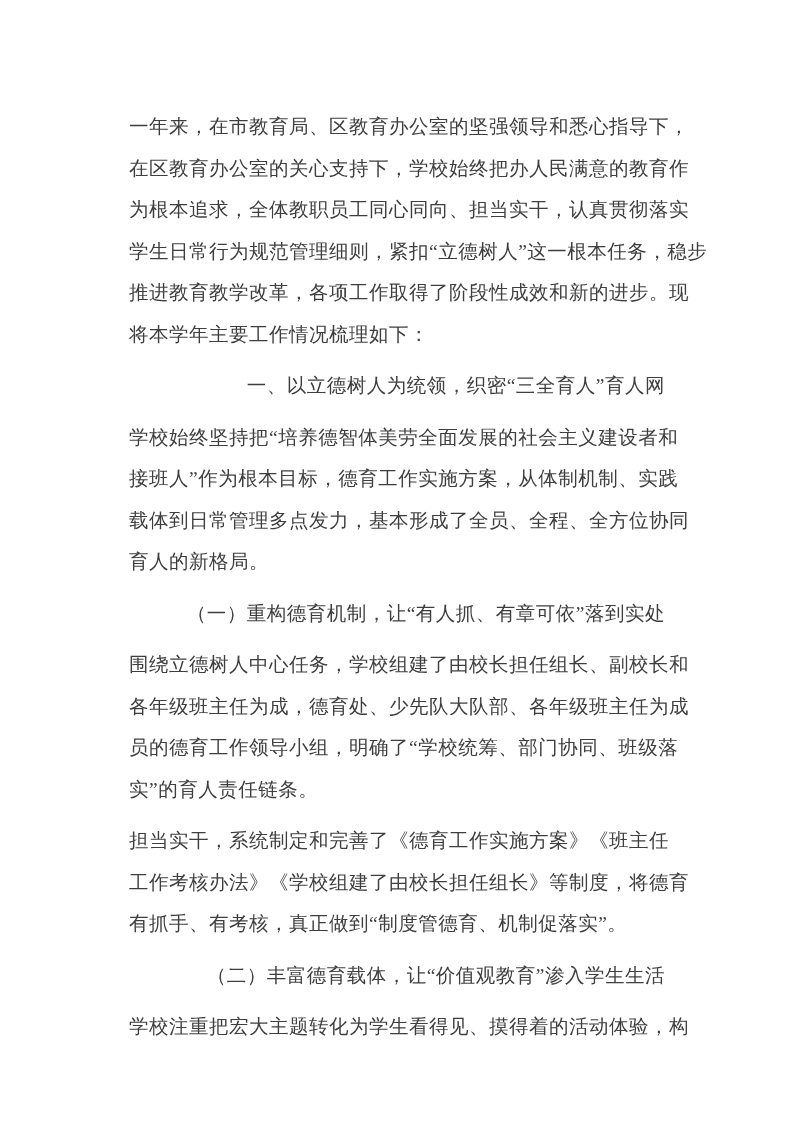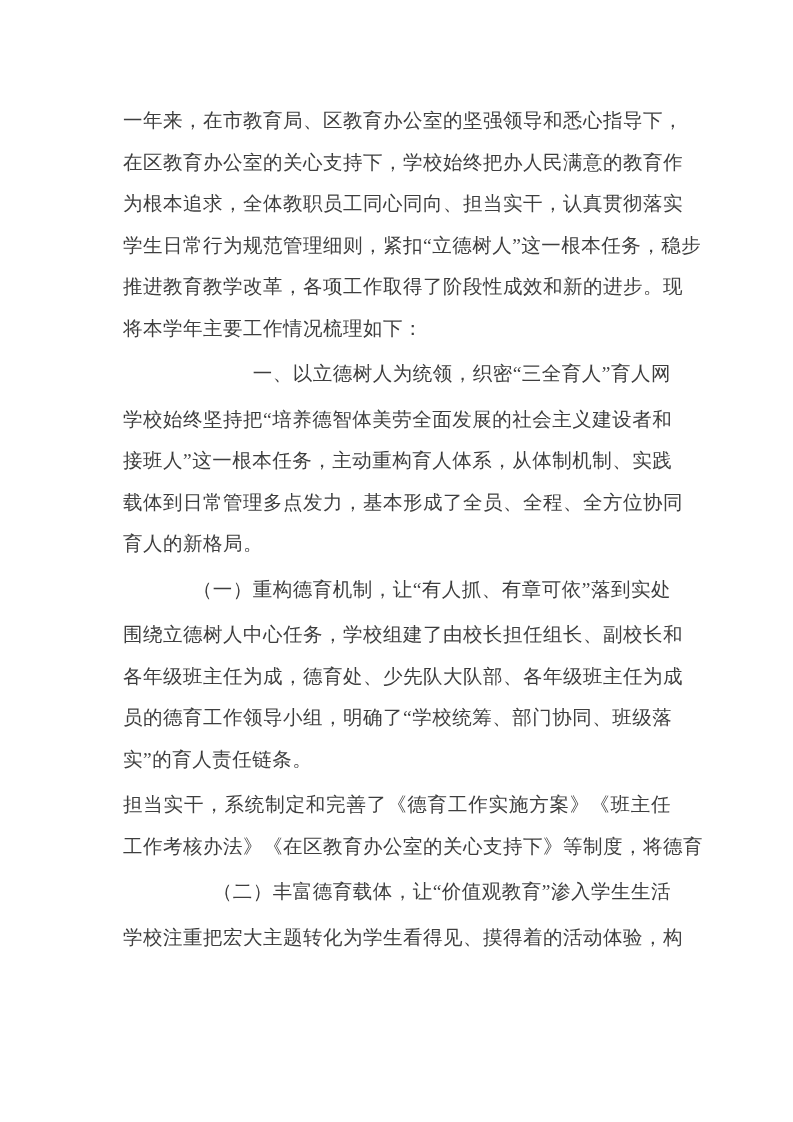--- a/index.html
+++ b/index.html
@@ -28,21 +28,21 @@
     height: 41.5px;
     line-height: 41.5px;
     letter-spacing: 0.5px;
     white-space: nowrap;
     overflow: visible;
   }
   .line.fill {
     text-align: justify;
     text-align-last: justify;
   }
-  .block { margin: 4px; padding: 0; }
+  .block { margin: 10px; padding: 0; }
   .block.heading-level-1 .line,
   .block.heading-level-2 .line {
     font-weight: 400;
     text-align: right;
   }
 </style>
 </head>
 <body>
 
 <div class="page">
@@ -53,36 +53,37 @@
         <div class="line fill">为根本追求，全体教职员工同心同向、担当实干，认真贯彻落实</div>
         <div class="line fill">学生日常行为规范管理细则，紧扣“立德树人”这一根本任务，稳步</div>
         <div class="line fill">推进教育教学改革，各项工作取得了阶段性成效和新的进步。现</div>
         <div class="line">将本学年主要工作情况梳理如下：</div>
       </div>
       <div class="block heading-level-1">
         <div class="line">一、以立德树人为统领，织密“三全育人”育人网</div>
       </div>
       <div class="block paragraph">
         <div class="line fill">学校始终坚持把“培养德智体美劳全面发展的社会主义建设者和</div>
-        <div class="line fill">接班人”这一根本任务，主动重构育人体系，从体制机制、实践</div>
+        <div class="line fill">接班人”作为根本目标，德育工作实施方案，从体制机制、实践</div>
         <div class="line fill">载体到日常管理多点发力，基本形成了全员、全程、全方位协同</div>
         <div class="line">育人的新格局。</div>
       </div>
       <div class="block heading-level-2">
         <div class="line">（一）重构德育机制，让“有人抓、有章可依”落到实处</div>
       </div>
       <div class="block paragraph">
         <div class="line fill">围绕立德树人中心任务，学校组建了由校长担任组长、副校长和</div>
         <div class="line fill">各年级班主任为成，德育处、少先队大队部、各年级班主任为成</div>
         <div class="line fill">员的德育工作领导小组，明确了“学校统筹、部门协同、班级落</div>
         <div class="line">实”的育人责任链条。</div>
       </div>
       <div class="block paragraph">
         <div class="line fill">担当实干，系统制定和完善了《德育工作实施方案》《班主任</div>
-        <div class="line fill">工作考核办法》《在区教育办公室的关心支持下》等制度，将德育</div>
+        <div class="line fill">工作考核办法》《学校组建了由校长担任组长》等制度，将德育</div>
+        <div class="line">有抓手、有考核，真正做到“制度管德育、机制促落实”。</div>
       </div>
       <div class="block heading-level-2">
         <div class="line">（二）丰富德育载体，让“价值观教育”渗入学生生活</div>
       </div>
       <div class="block paragraph">
         <div class="line fill">学校注重把宏大主题转化为学生看得见、摸得着的活动体验，构</div>
       </div>
     </div>
 </div>
 

